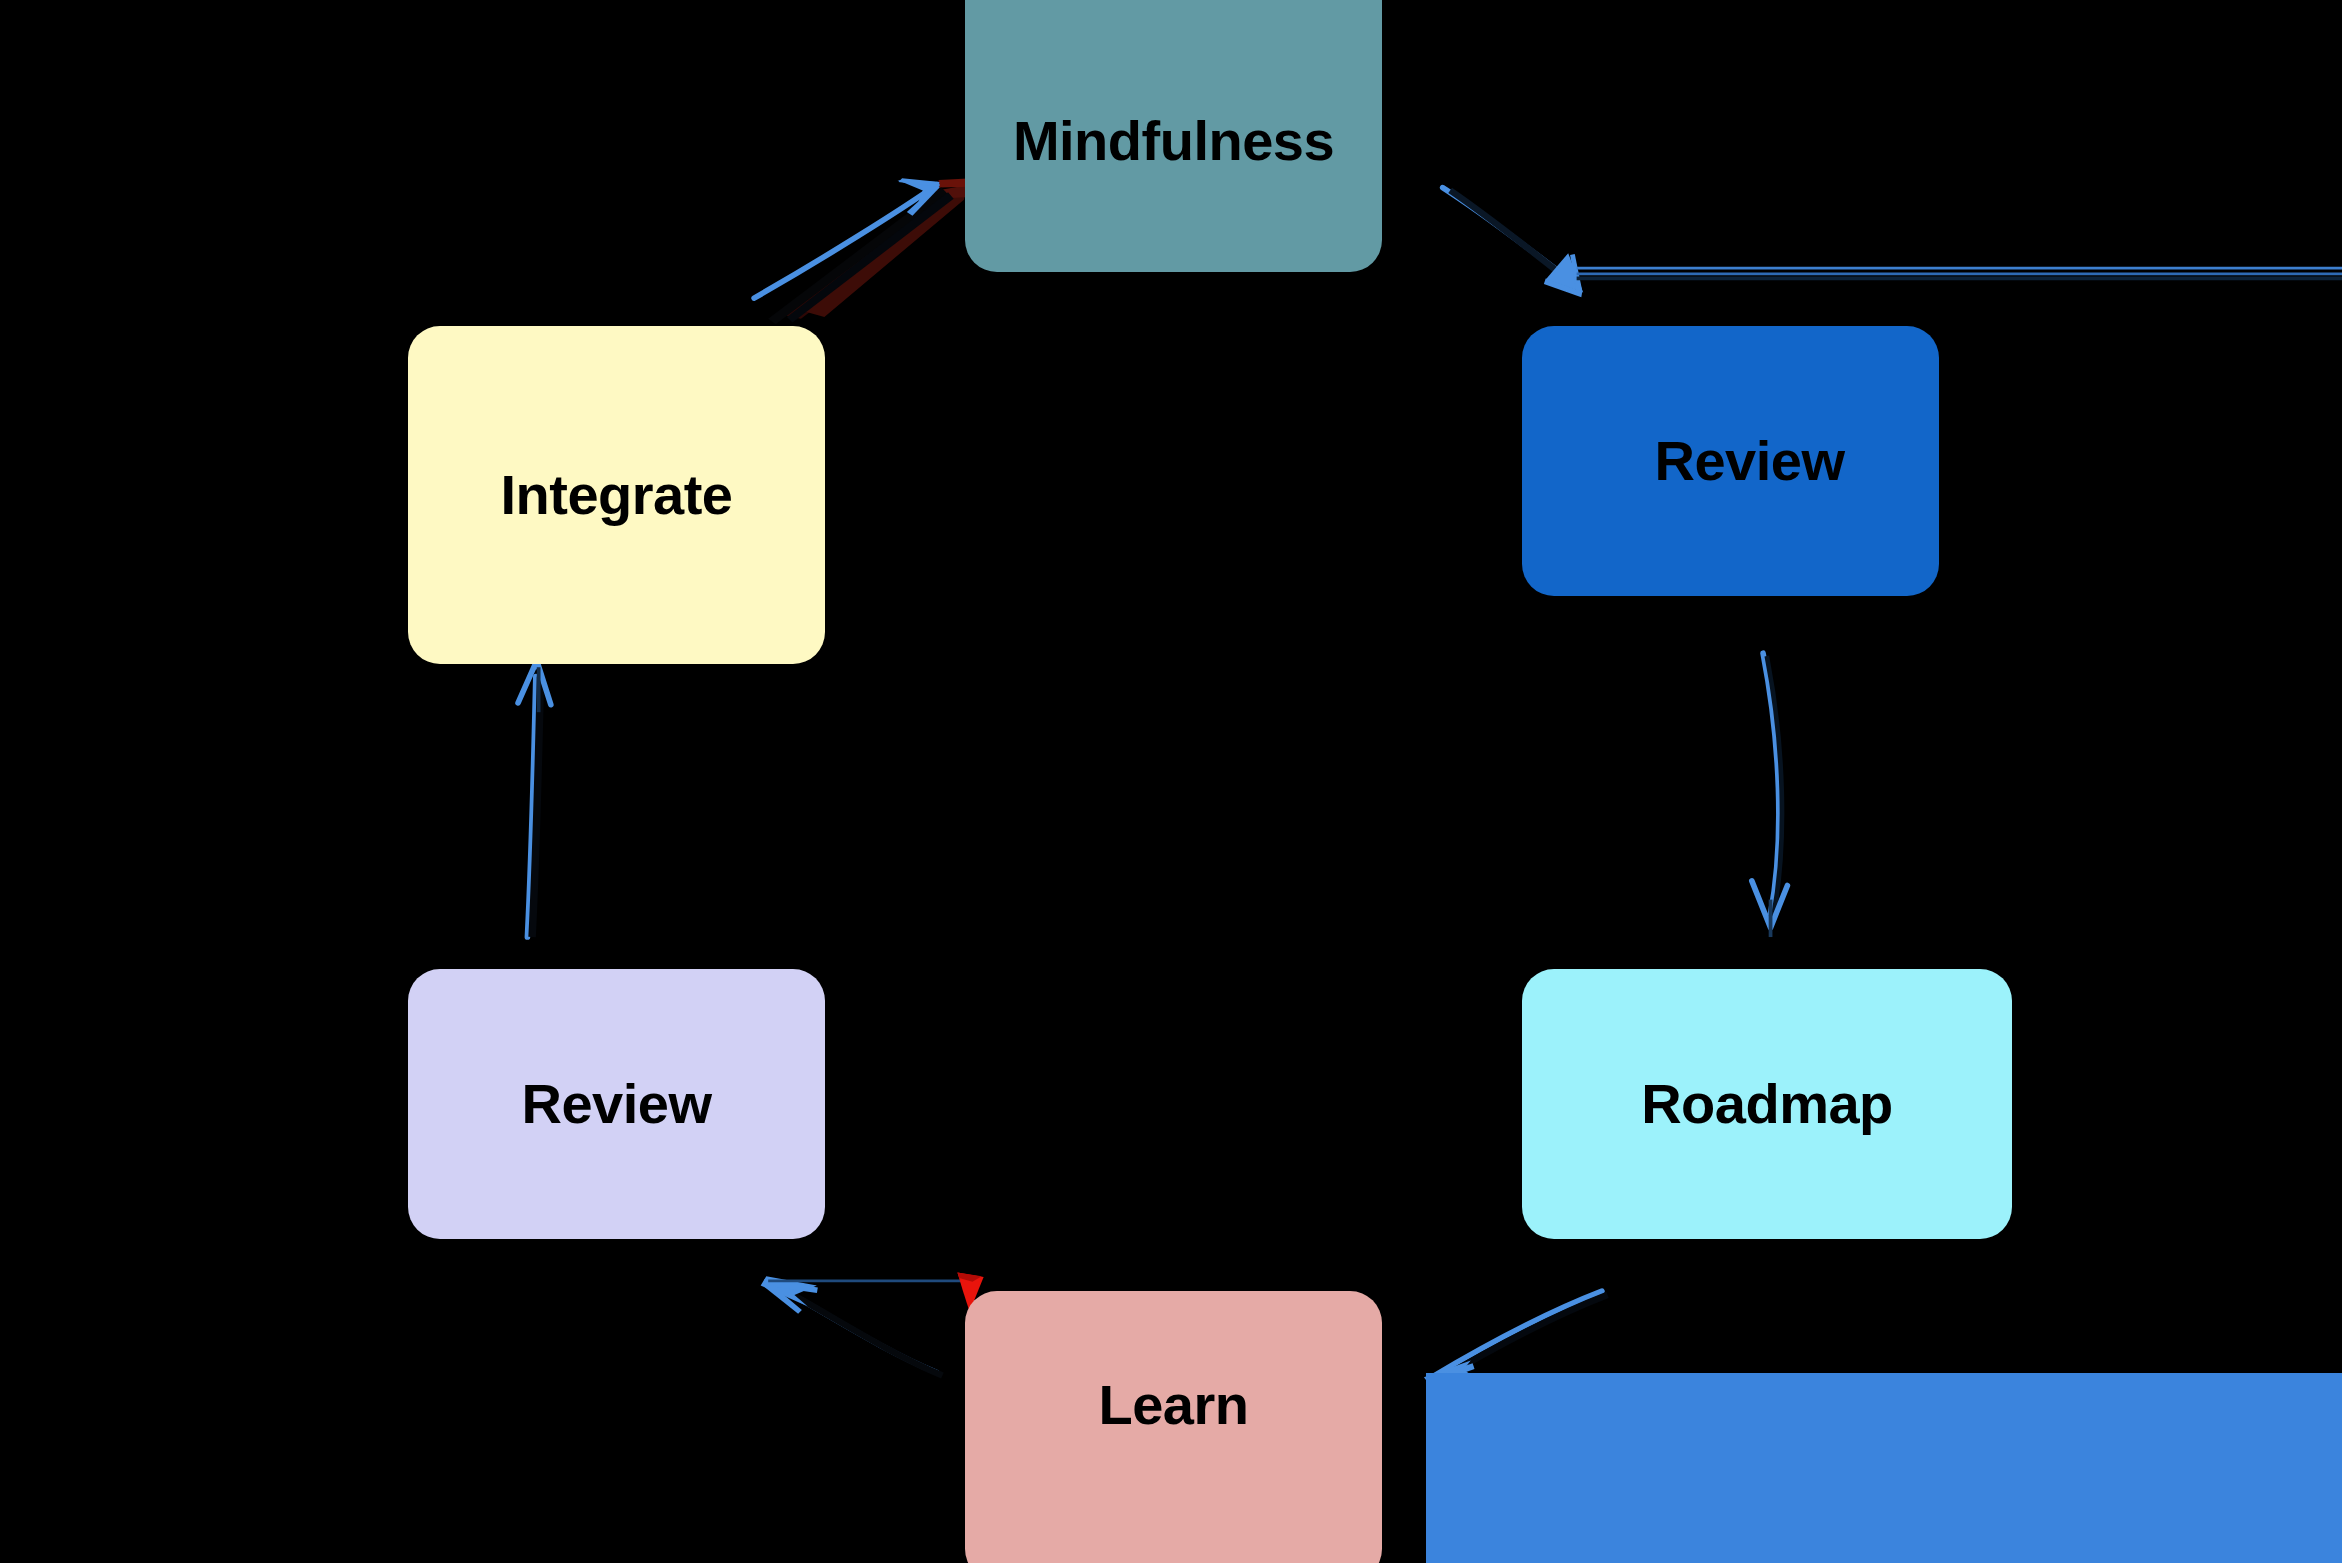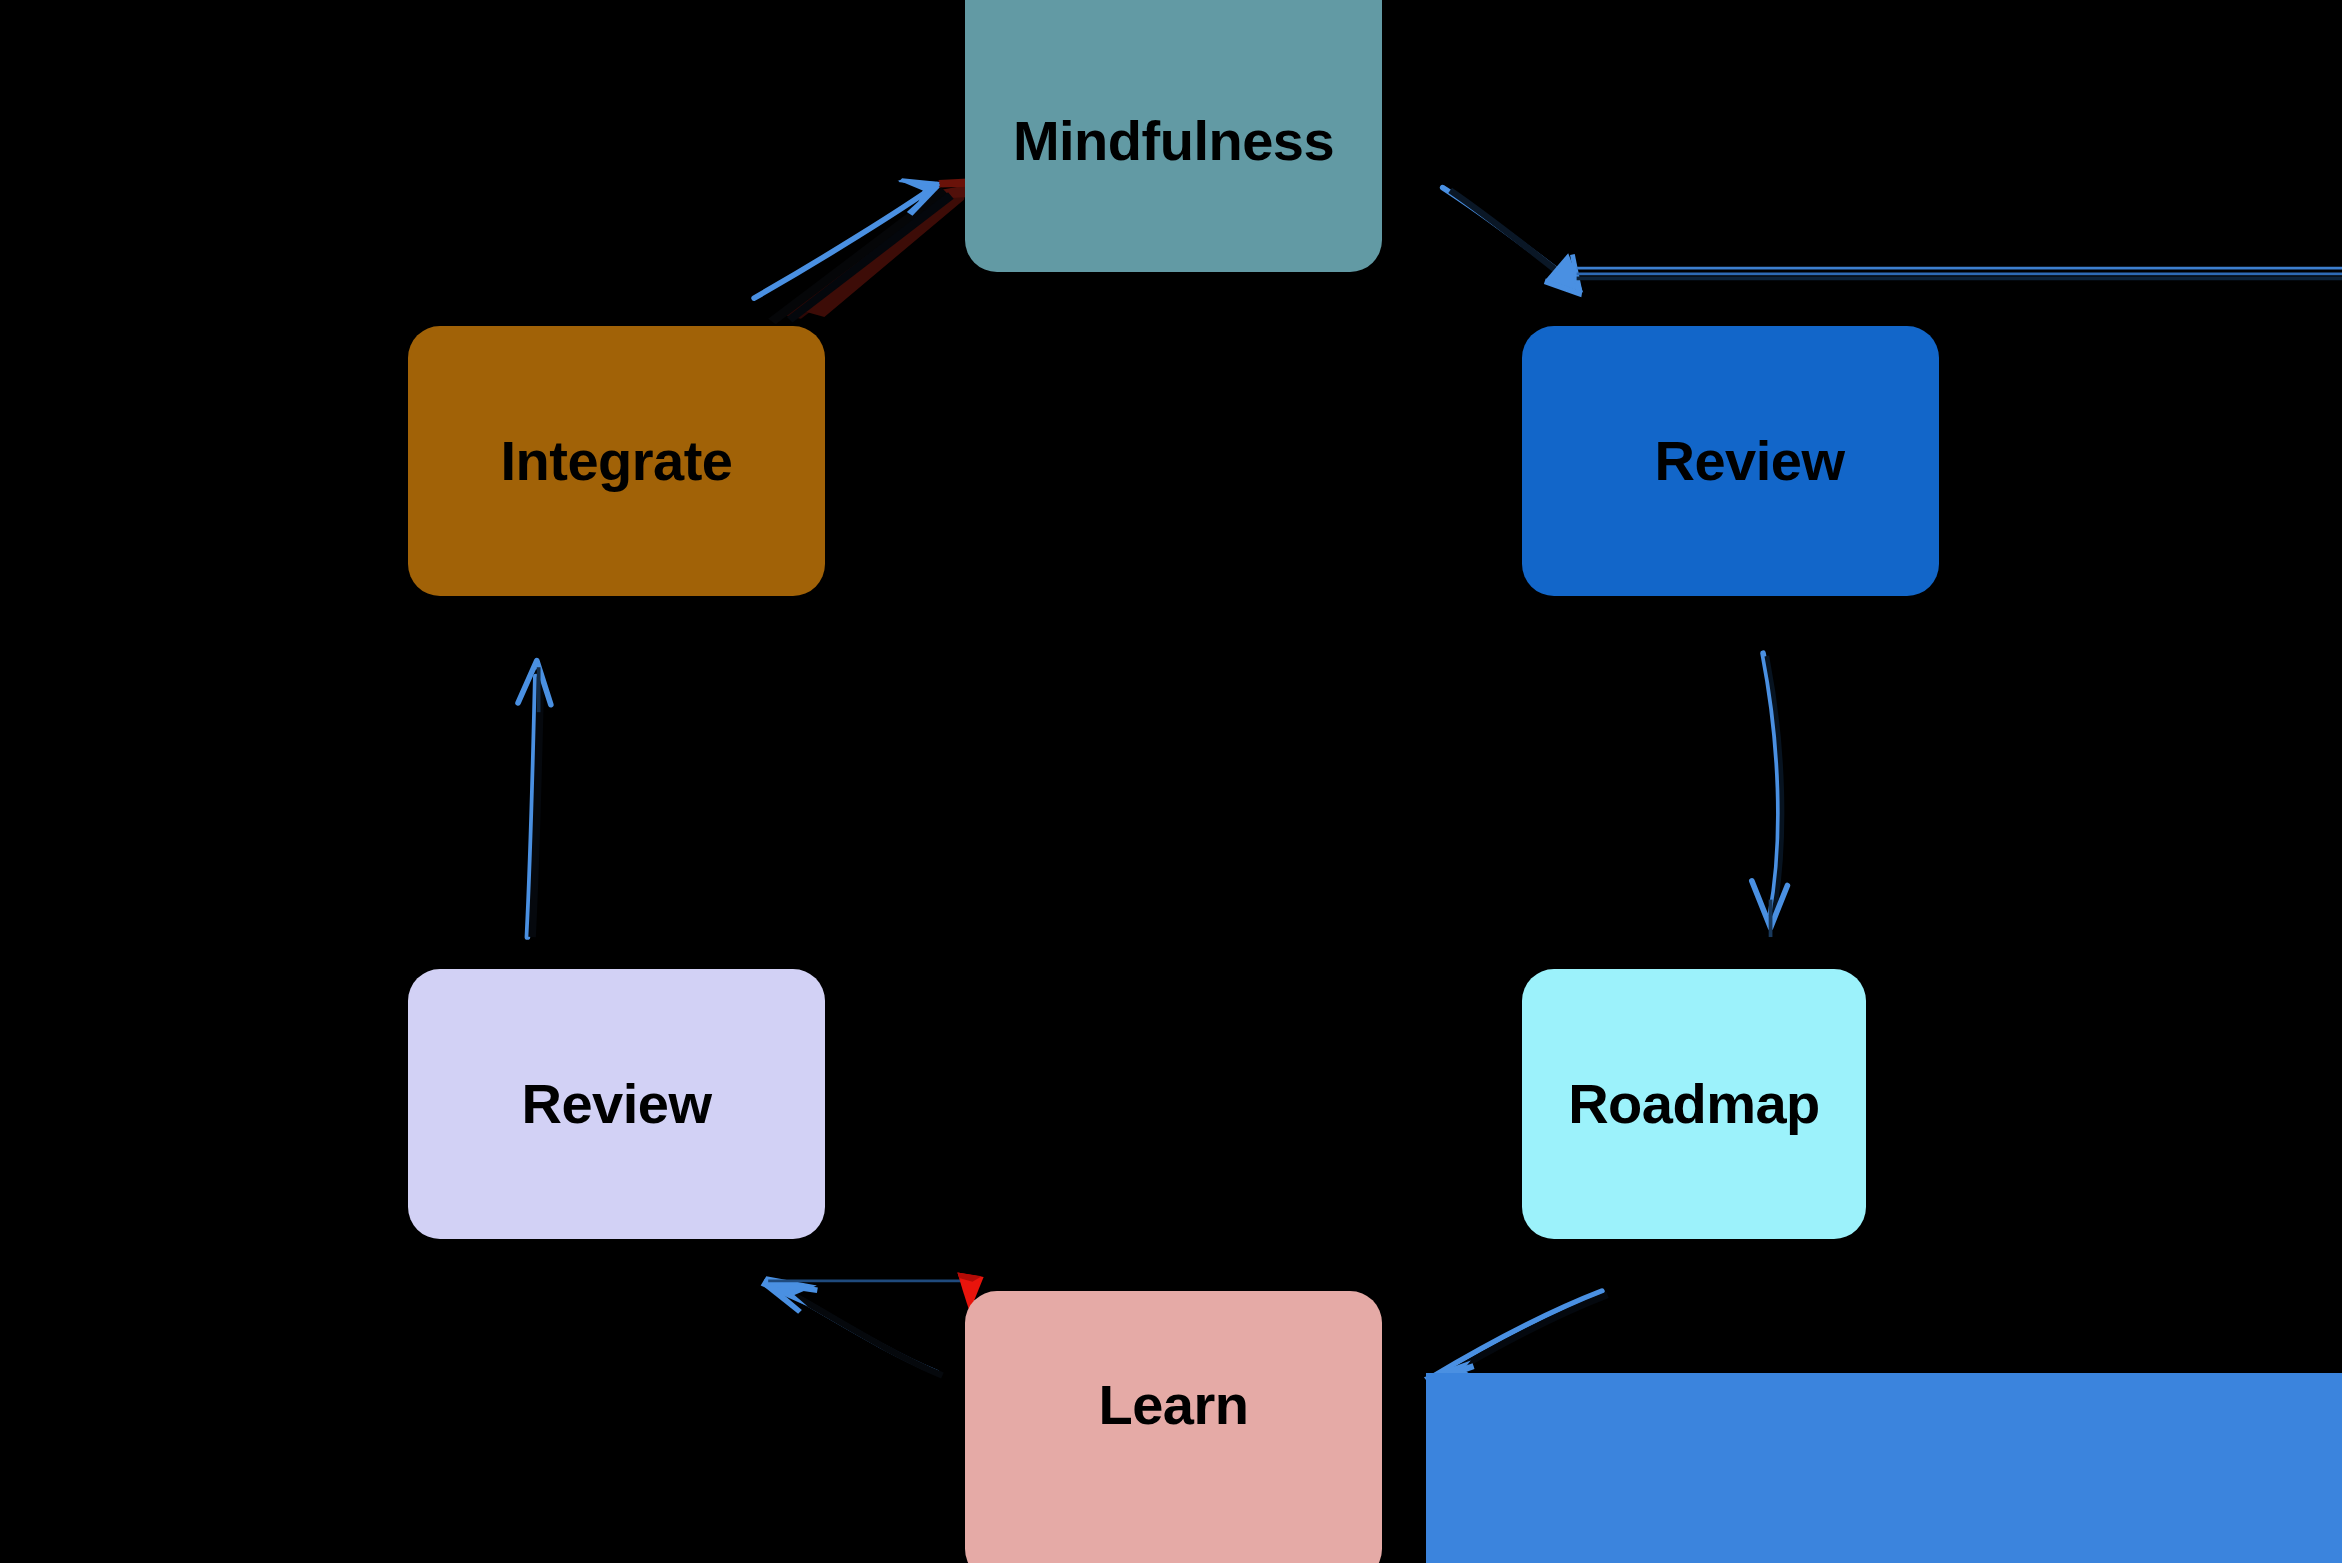--- a/index.html
+++ b/index.html
@@ -120,33 +120,33 @@
 
   <div class="node" style="left:965px; top:-58px; width:417px; height:330px; background:#629aa4;
               border-radius:0 0 32px 32px; align-items:flex-end; padding-bottom:103px;">
     <span class="node-label">Mindfulness</span>
   </div>
 
   <div class="node" style="left:1522px; top:326px; width:417px; height:270px; background:#1266c9;padding-left:38px;">
     <span class="node-label">Review</span>
   </div>
 
-  <div class="node" style="left:1522px; top:969px; width:344px; height:270px; background:#9cf2fb;">
+  <div class="node" style="left:1522px; top:969px; width:490px; height:270px; background:#9cf2fb;">
     <span class="node-label">Roadmap</span>
   </div>
 
   <div class="node" style="left:965px; top:1291px; width:417px; height:290px; background:#e5aaa6;
               align-items:flex-start; padding-top:86px;">
     <span class="node-label">Learn</span>
   </div>
 
   <div class="node" style="left:408px; top:969px; width:417px; height:270px; background:#d2d1f5;">
     <span class="node-label">Review</span>
   </div>
 
-  <div class="node" style="left:408px; top:326px; width:417px; height:270px; background:#a16207;">
+  <div class="node" style="left:408px; top:326px; width:417px; height:338px; background:#fef9c3;">
     <span class="node-label">Integrate</span>
   </div>
 
   <div class="overlay-rect" style="left:1426px; top:1373px; width:916px; height:191px; background:#3b84dd;"></div>
 
 </div>
 
 
 </body></html>

